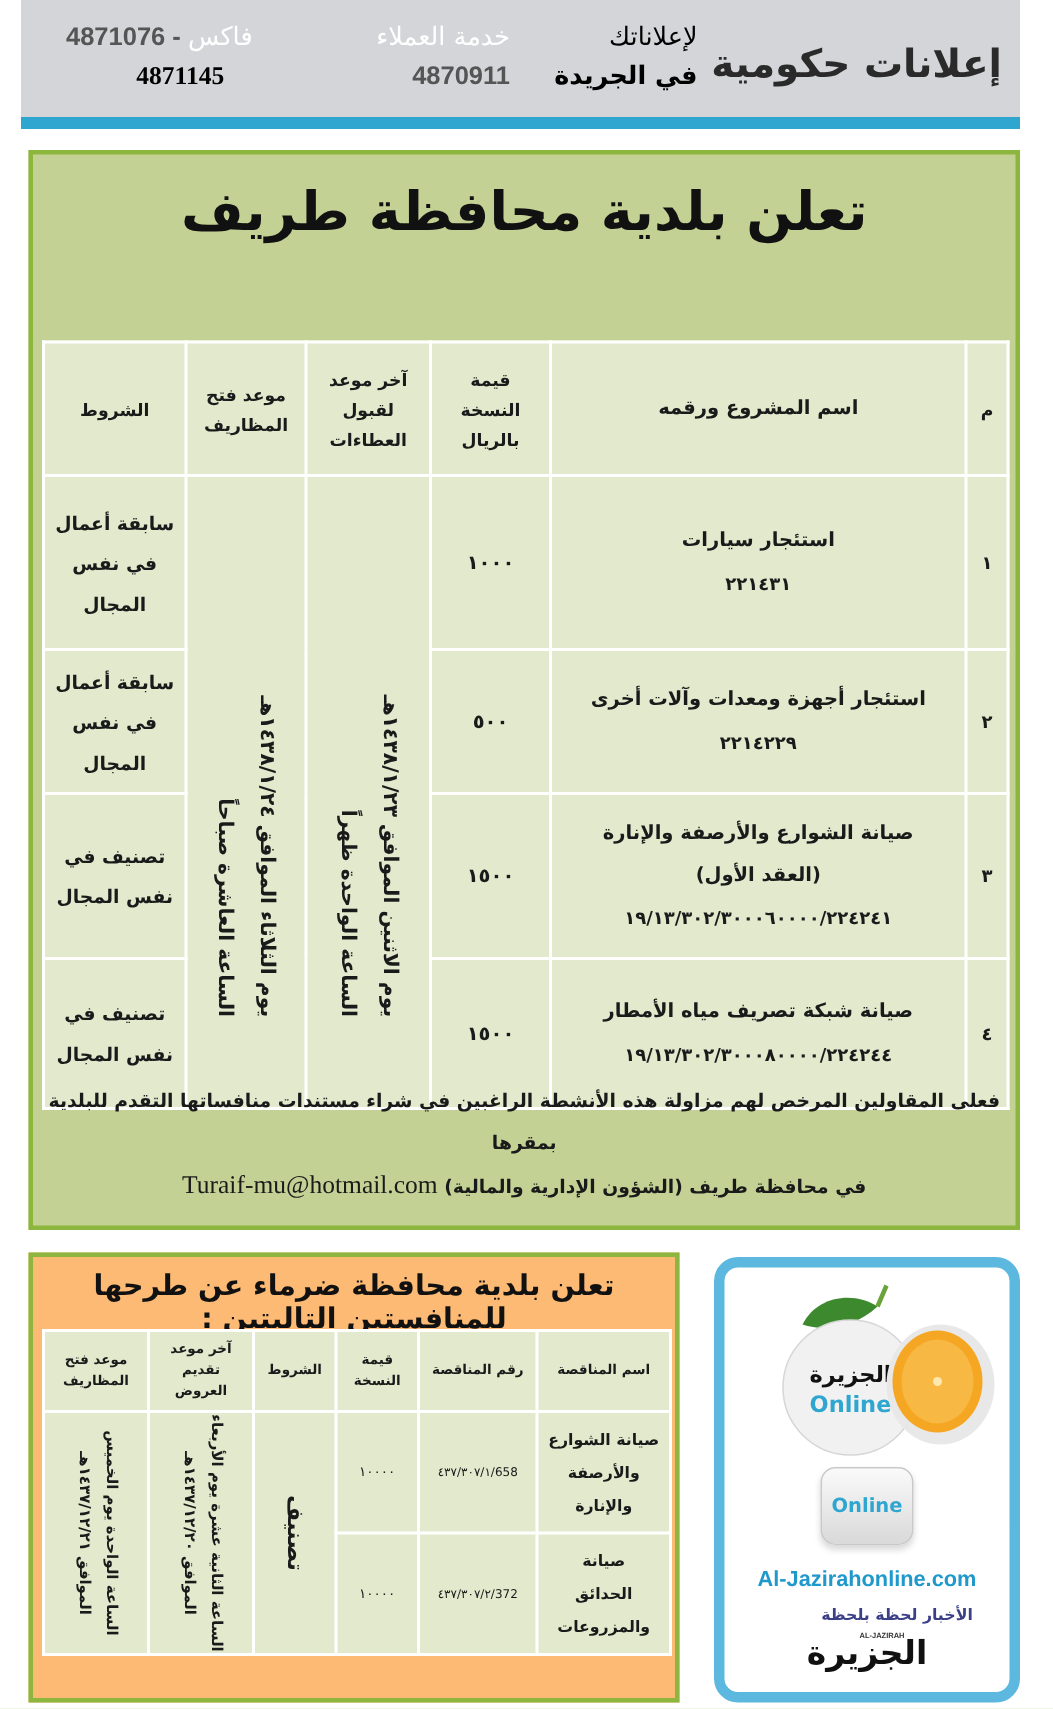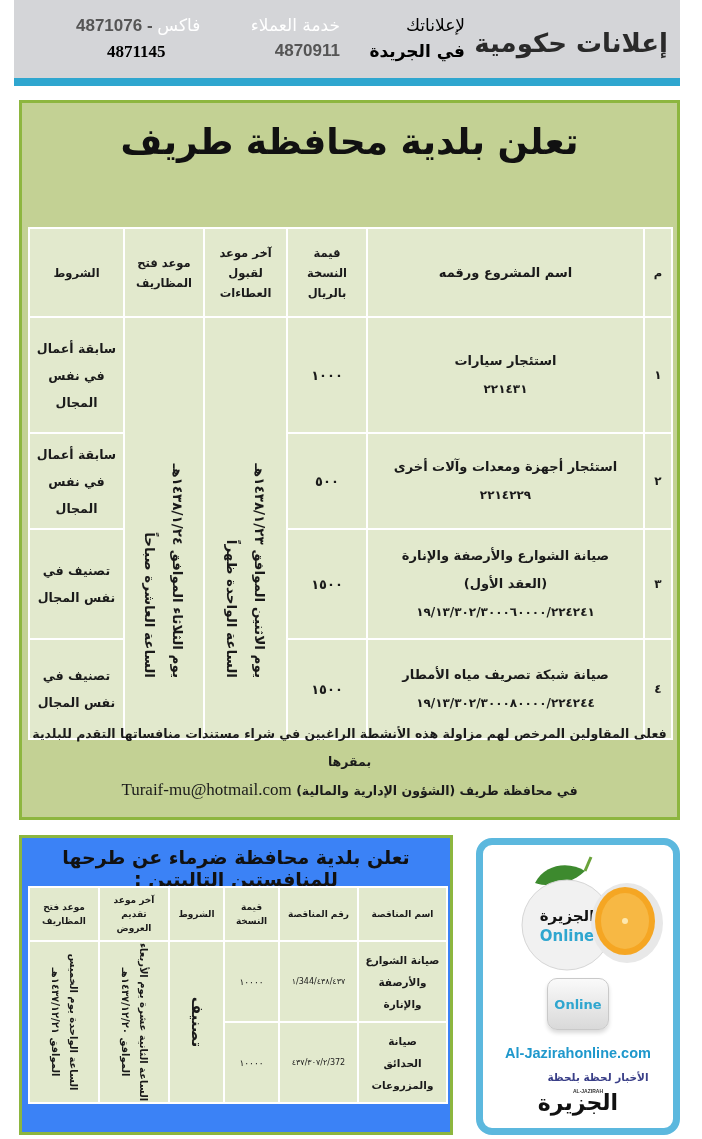--- a/index.html
+++ b/index.html
@@ -5,21 +5,21 @@
   * { box-sizing: border-box; margin: 0; padding: 0; }
   html, body { width: 702px; height: 1139px; background: #ffffff; overflow: hidden; }
   body { position: relative; font-family: "DejaVu Sans", sans-serif; color: #1a1a1a; }
 
   
   .banner { position: absolute; left: 14px; top: 0; width: 666px; height: 80px; background: #d4d5d8; }
   .banner-bar { position: absolute; left: 14px; top: 78px; width: 666px; height: 8px; background: #2fa6cf; }
   .banner-title { position: absolute; right: 12px; top: 28px; font-size: 26px; font-weight: bold; color: #2a2a2a;
     font-family: "DejaVu Sans", sans-serif; letter-spacing: -1px; }
   .banner-col { position: absolute; top: 12px; text-align: right; direction: rtl; }
-  .banner-col .l1 { font-size: 17px; line-height: 26px; margin-left: 32px; }
+  .banner-col .l1 { font-size: 17px; line-height: 26px; }
   .banner-col .l2 { font-size: 17px; line-height: 26px; font-weight: bold; }
   .col-ads { right: 215px; }
   .col-ads .l1, .col-ads .l2 { color: #000000; }
   .col-service { right: 340px; }
   .col-service .l1 { color: #ffffff; }
   .col-service .l2 { color: #555; font-family: "Liberation Sans", sans-serif; direction: ltr; }
   .col-fax { left: 30px; text-align: left; direction: ltr; }
   .col-fax .l1 { color: #555; font-weight: bold; font-family: "Liberation Sans", sans-serif; }
   .col-fax .l1 .fax-word { color: #ffffff; font-weight: normal; font-family: "DejaVu Sans", sans-serif; }
   .col-fax .l2 { color: #000000; font-family: Liberation Serif, serif; padding-left: 28px; text-align: center; }
@@ -46,21 +46,21 @@
   table.tenders td.vert { position: relative; }
   .vtext { position: absolute; left: 50%; top: 50%; transform: translate(-50%, -50%) rotate(90deg);
     white-space: nowrap; font-size: 13.5px; font-weight: bold; line-height: 28px; text-align: right; direction: rtl; width: 300px; }
 
   .notice-foot { position: absolute; left: 0; right: 0; top: 617px; direction: rtl; text-align: center;
     font-size: 12.5px; font-weight: bold; line-height: 28px; color: #1a1a1a; }
   .notice-foot .email { font-family: "Liberation Serif", serif; font-weight: normal; font-size: 17px; direction: ltr; unicode-bidi: embed; }
 
   
   .notice2 { position: absolute; left: 19px; top: 835px; width: 434px; height: 300px;
-    background: #3b82f6; border: 3px solid #8db63f; }
+    background: #fdba74; border: 3px solid #8db63f; }
   .notice2-title { position: absolute; left: 0; right: 0; top: 8px; direction: rtl; text-align: center;
     font-size: 19px; font-weight: bold; color: #111; }
   table.tenders2 { position: absolute; left: 6px; top: 48px; width: 418px; border-collapse: collapse;
     direction: rtl; background: #e2e9cd; table-layout: fixed; }
   table.tenders2 td, table.tenders2 th { border: 2px solid #ffffff; text-align: center; vertical-align: middle;
     font-size: 9px; color: #1a1a1a; }
   table.tenders2 th { height: 54px; font-weight: bold; line-height: 14px; }
   table.tenders2 td { height: 81px; }
   table.tenders2 td.name2 { font-size: 10.5px; font-weight: bold; line-height: 22px; }
   table.tenders2 td.code2 { font-size: 8px; letter-spacing: 0.5px; }
@@ -249,21 +249,21 @@
         <div>موعد فتح</div>
         <div>المظاريف</div>
       </th>
     </tr>
     <tr>
       <td class="name2">
         <div>صيانة الشوارع</div>
         <div>والأرصفة</div>
         <div>والإنارة</div>
       </td>
-      <td class="code2">٤٣٨/٤٣٧/344/١</td>
+      <td class="code2">658/٤٣٧/٣٠٧/١</td>
       <td class="price2">١٠٠٠٠</td>
       <td class="vert" rowspan="2">
         <div class="vtext2 big">تصنيف</div>
       </td>
       <td class="vert" rowspan="2">
         <div class="vtext2">
           <div>الساعة الثانية عشرة يوم الأربعاء</div>
           <div>الموافق ١٤٣٧/١٢/٢٠هـ</div>
         </div>
       </td>

